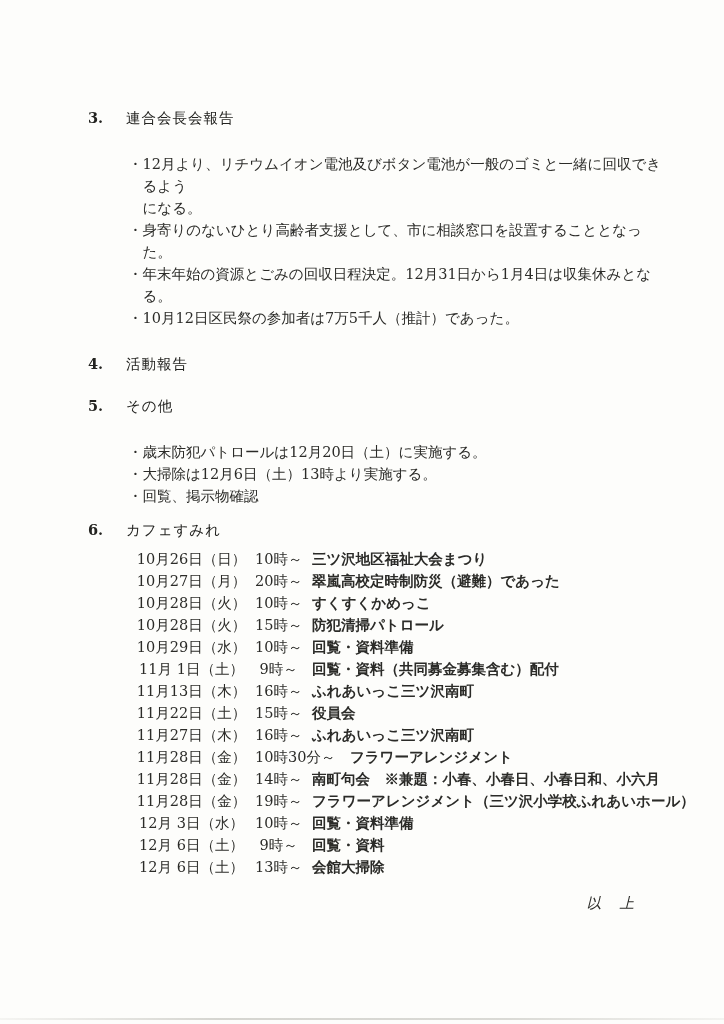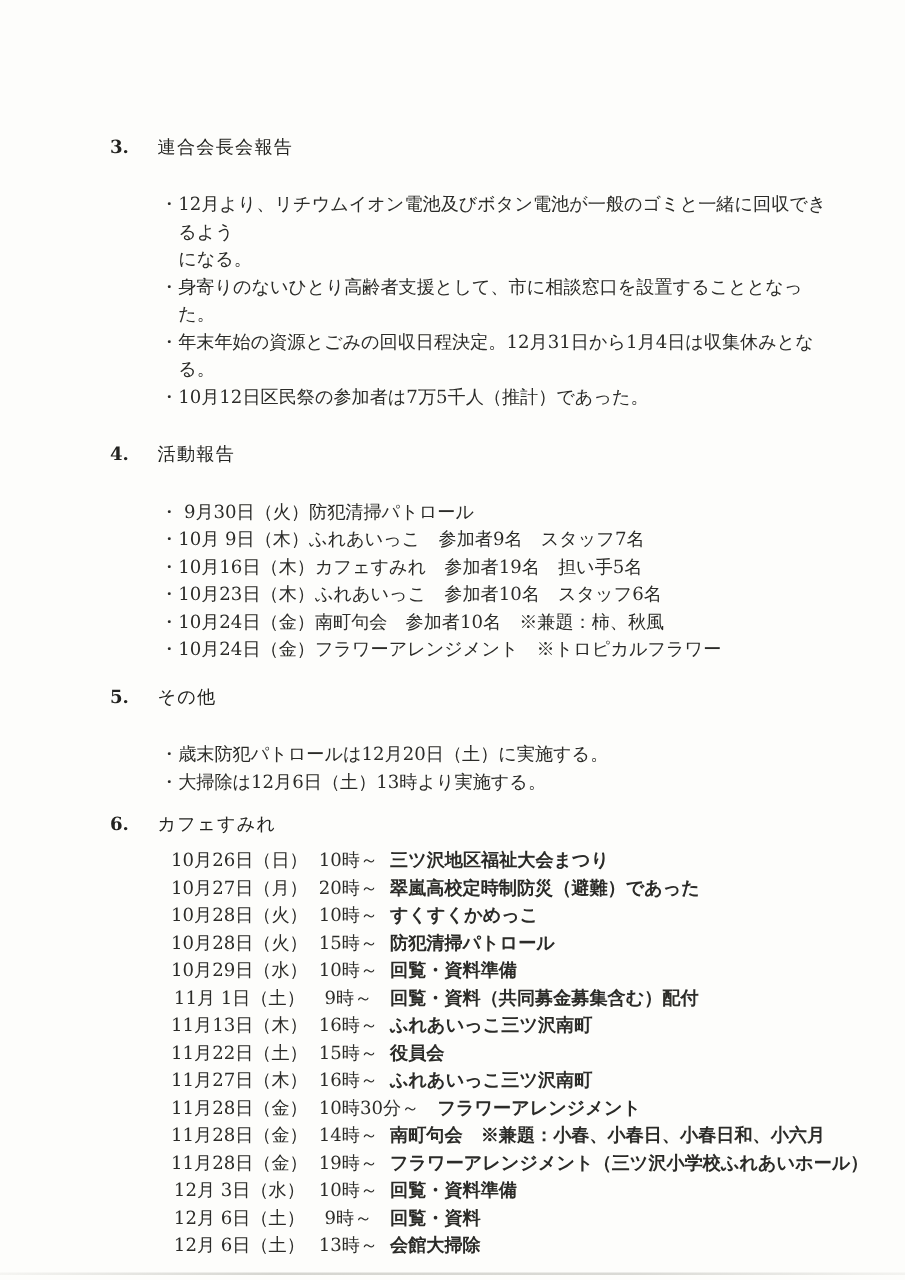--- a/index.html
+++ b/index.html
@@ -113,38 +113,31 @@
         <p class="item">・年末年始の資源とごみの回収日程決定。12月31日から1月4日は収集休みとなる。</p>
         <p class="item">・10月12日区民祭の参加者は7万5千人（推計）であった。</p>
       </div>
     </section>
 
     <section class="sec sec4">
       <header class="sec-head">
         <span class="num">4.</span>
         <h2 class="title">活動報告</h2>
       </header>
-      <div class="items">
-        <p class="item">・ 9月30日（火）防犯清掃パトロール</p>
-        <p class="item">・10月 9日（木）ふれあいっこ　参加者9名　スタッフ7名</p>
-        <p class="item">・10月16日（木）カフェすみれ　参加者19名　担い手5名</p>
-        <p class="item">・10月23日（木）ふれあいっこ　参加者10名　スタッフ6名</p>
-        <p class="item">・10月24日（金）南町句会　参加者10名　※兼題：柿、秋風</p>
-        <p class="item">・10月24日（金）フラワーアレンジメント　※トロピカルフラワー</p>
-      </div>
     </section>
 
     <section class="sec sec5">
       <header class="sec-head">
         <span class="num">5.</span>
         <h2 class="title">その他</h2>
       </header>
       <div class="items">
         <p class="item">・歳末防犯パトロールは12月20日（土）に実施する。</p>
         <p class="item">・大掃除は12月6日（土）13時より実施する。</p>
+        <p class="item">・回覧、掲示物確認</p>
       </div>
     </section>
 
     <section class="sec sec6">
       <header class="sec-head">
         <span class="num">6.</span>
         <h2 class="title">カフェすみれ</h2>
       </header>
       <div class="sched">
         <div class="sched-row">

